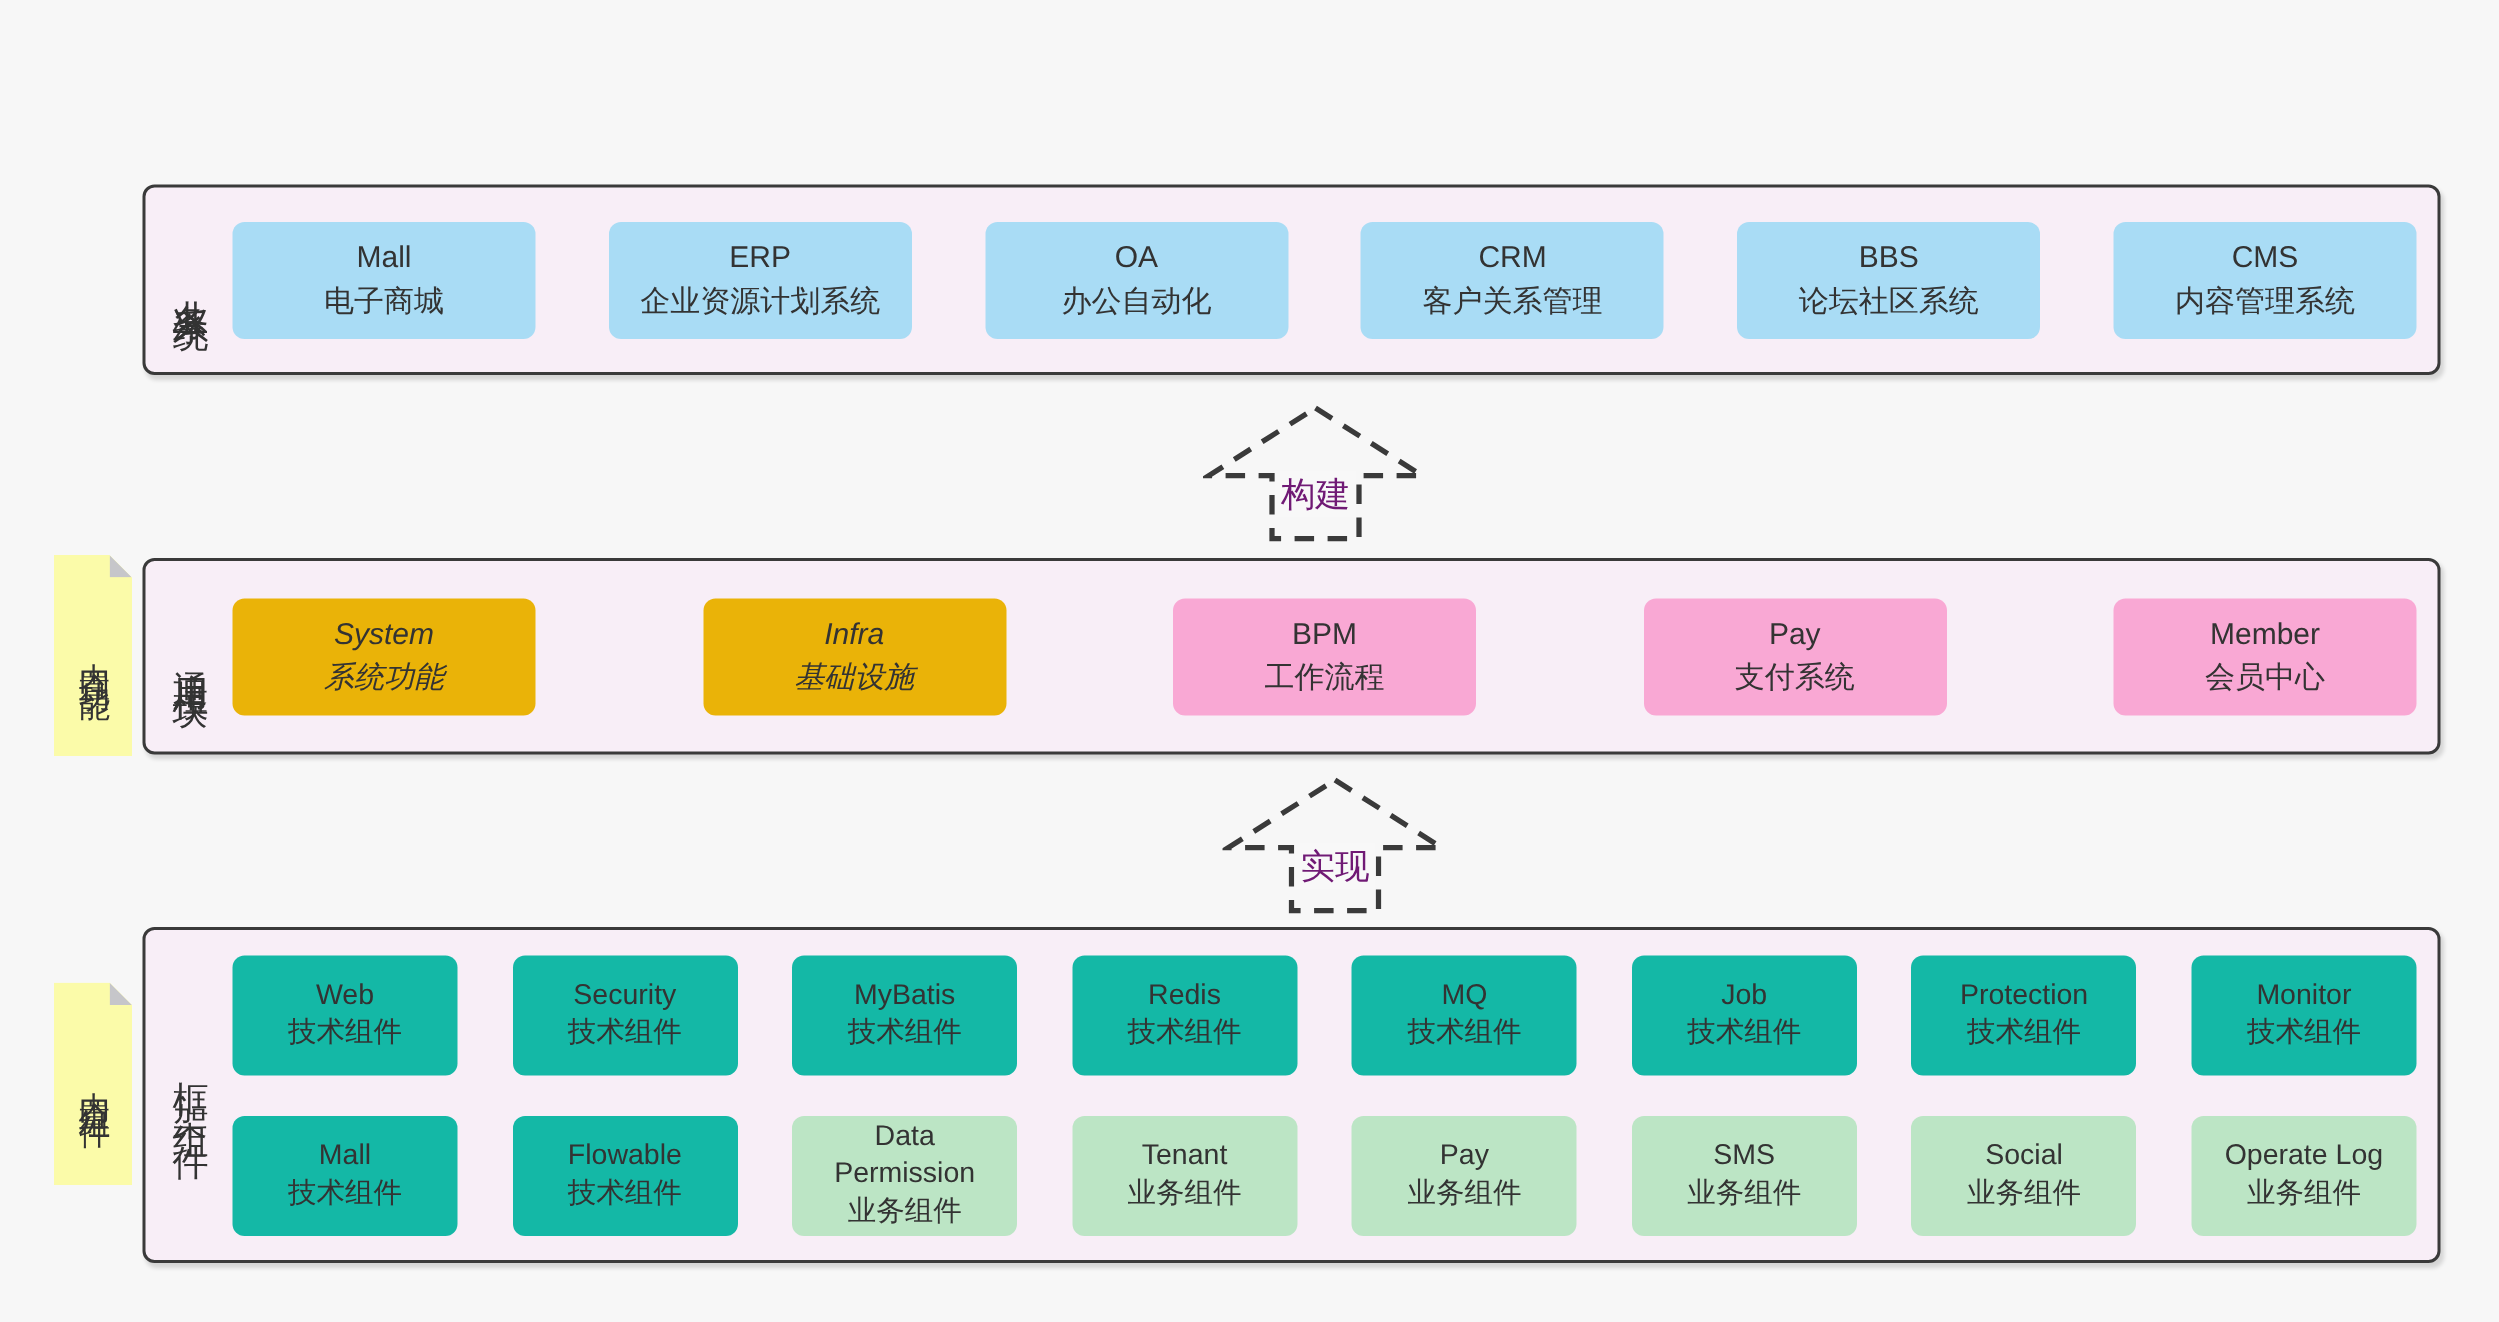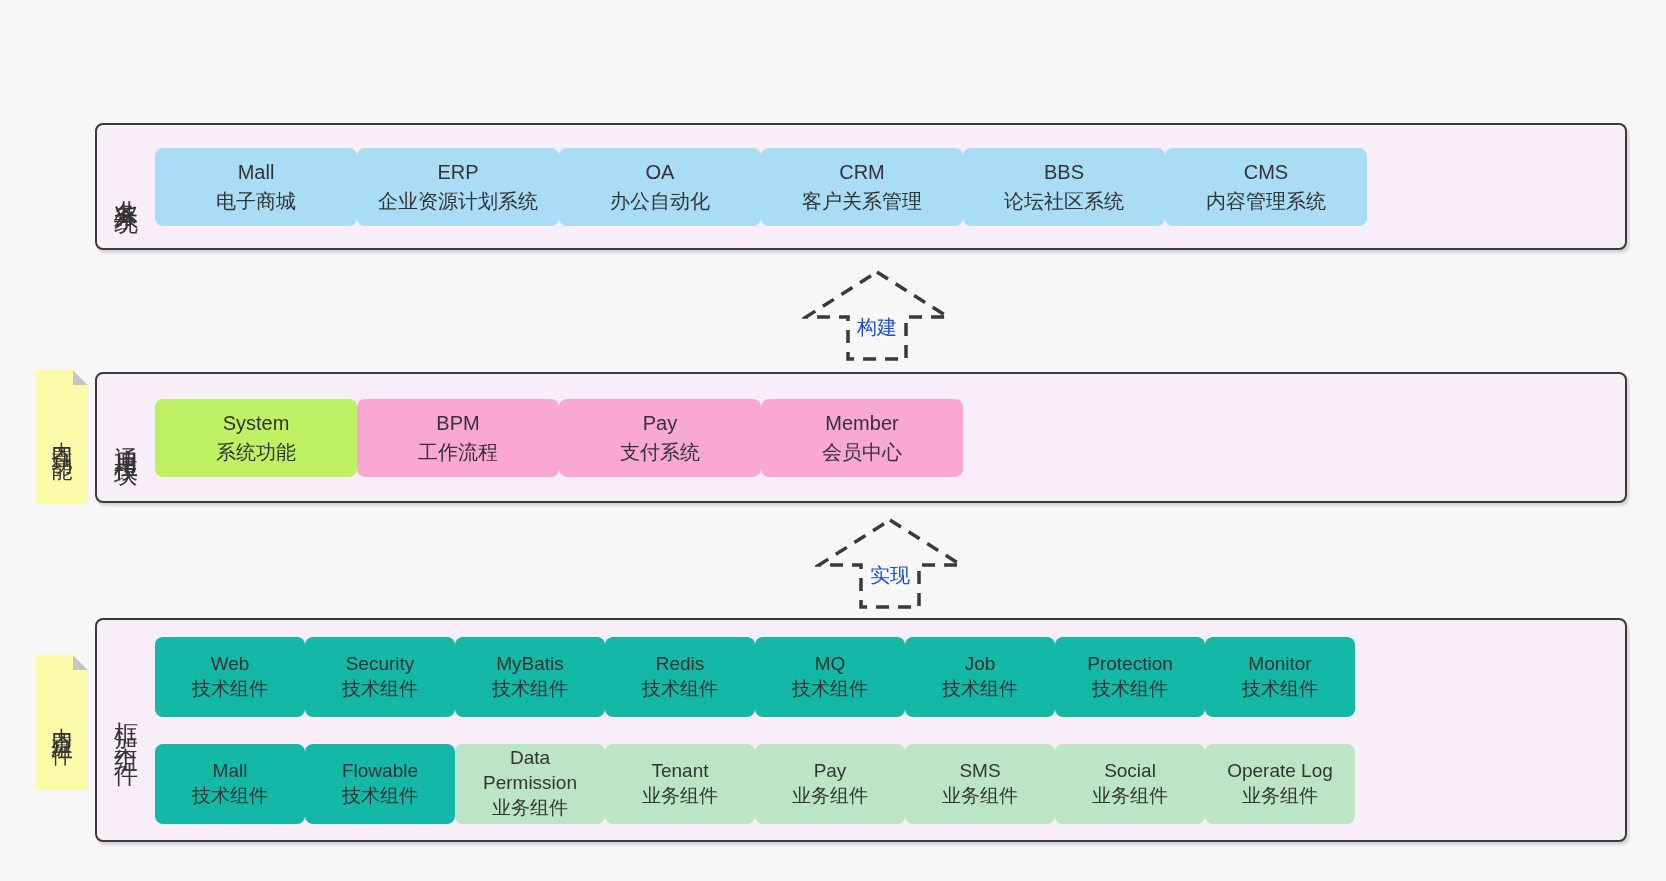--- a/index.html
+++ b/index.html
@@ -15,49 +15,49 @@
 
   .band-label{width:58px;display:flex;align-items:center;justify-content:center;
               font-size:24px;color:#333;flex:none;}
   .vtext{writing-mode:vertical-rl;text-orientation:upright;}
   #band1 .vtext{letter-spacing:3px;}
   #band2 .vtext{letter-spacing:5px;}
   #band3 .vtext{letter-spacing:14px;}
 
   .band-rows{flex:1;display:flex;flex-direction:column;justify-content:center;
              gap:27px;padding-right:14px;}
-  .row{display:flex;}
+  .row{display:flex;justify-content:space-between;}
 
   
   .box{border-radius:8px;display:flex;flex-direction:column;align-items:center;
        justify-content:center;text-align:center;color:#333;}
   .wide .box{width:202px;height:78px;font-size:20px;line-height:1.45;}
   .narrow .box{width:150px;height:80px;font-size:19px;line-height:1.3;}
   .narrow .box .t{padding:0 16px;}
   .blue{background:#a9dcf5;}
-  .red{background:#bef264;}
+  .red{background:#eab308;font-style:italic;}
   .pink{background:#f9a8d4;}
   .green{background:#14b8a6;}
   .lgreen{background:#bce5c5;}
 
   
   .note{position:absolute;left:36px;width:52px;background:#fbfba9;
         display:flex;align-items:center;justify-content:center;
         clip-path:polygon(0 0,calc(100% - 15px) 0,100% 15px,100% 100%,0 100%);}
   .note::after{content:"";position:absolute;top:0;right:0;width:15px;height:15px;
         background:#c6c6ca;clip-path:polygon(0 0,100% 100%,0 100%);}
   .note .vtext{font-size:21px;letter-spacing:6px;color:#333;}
   #note1{top:370px;height:134px;}
   #note2{top:655px;height:135px;}
 
   
   .arrow{position:absolute;width:150px;height:95px;}
   .arrow svg{position:absolute;left:0;top:0;}
   .arrow-label{position:absolute;left:50%;top:46px;transform:translateX(-50%);
-        background:#f8f8f8;padding:0 4px;font-size:20px;color:#1d4ed8;white-space:nowrap;}
+        background:#f8f8f8;padding:0 4px;font-size:23px;color:#701a75;white-space:nowrap;}
   #arrow1{left:802px;top:268px;}
   #arrow2{left:815px;top:516px;}
 </style>
 </head>
 <body>
 
 <div id="page">
 
   <div class="band wide" id="band1">
     <div class="band-label">
@@ -107,20 +107,24 @@
   <div class="band wide" id="band2">
     <div class="band-label">
       <span class="vtext">通用模块</span>
     </div>
     <div class="band-rows">
       <div class="row">
         <div class="box red">
           <div class="t">System</div>
           <div class="s">系统功能</div>
         </div>
+        <div class="box red">
+          <div class="t">Infra</div>
+          <div class="s">基础设施</div>
+        </div>
         <div class="box pink">
           <div class="t">BPM</div>
           <div class="s">工作流程</div>
         </div>
         <div class="box pink">
           <div class="t">Pay</div>
           <div class="s">支付系统</div>
         </div>
         <div class="box pink">
           <div class="t">Member</div>

